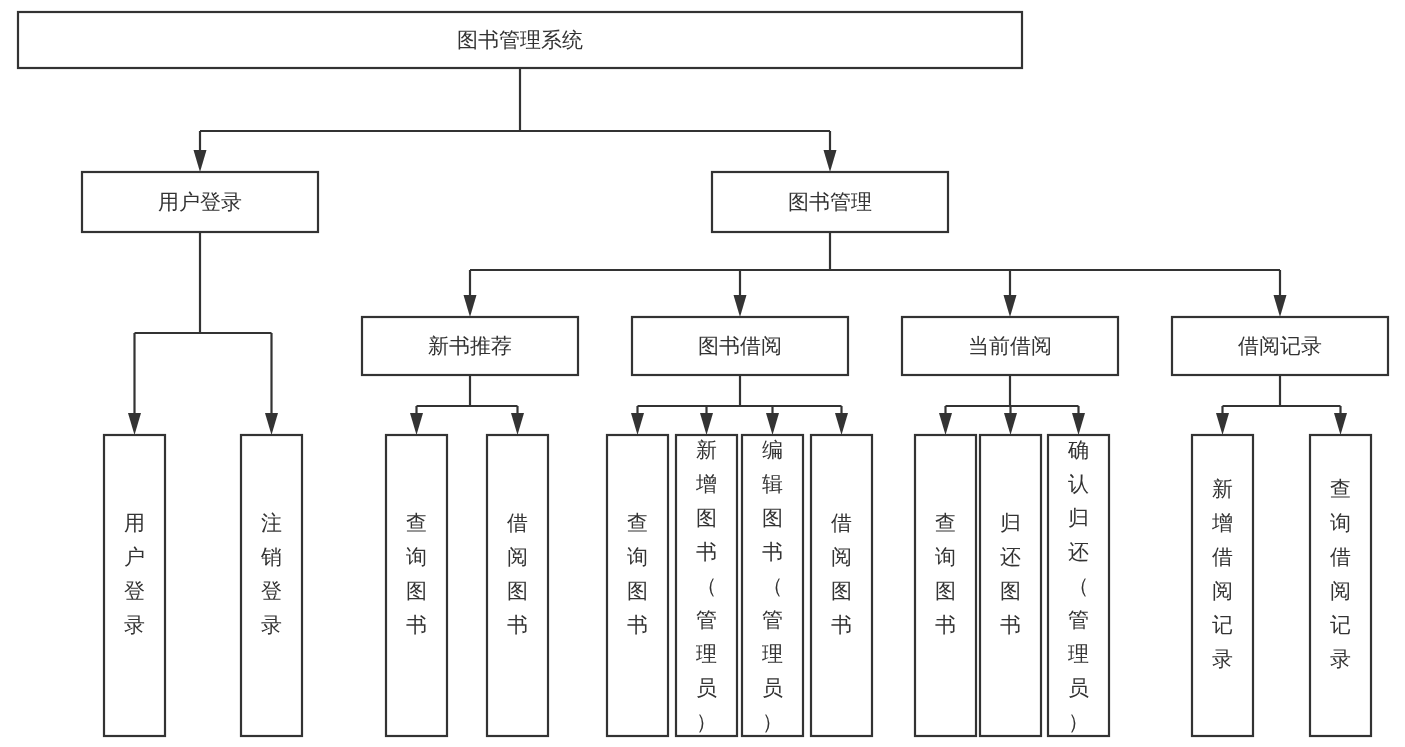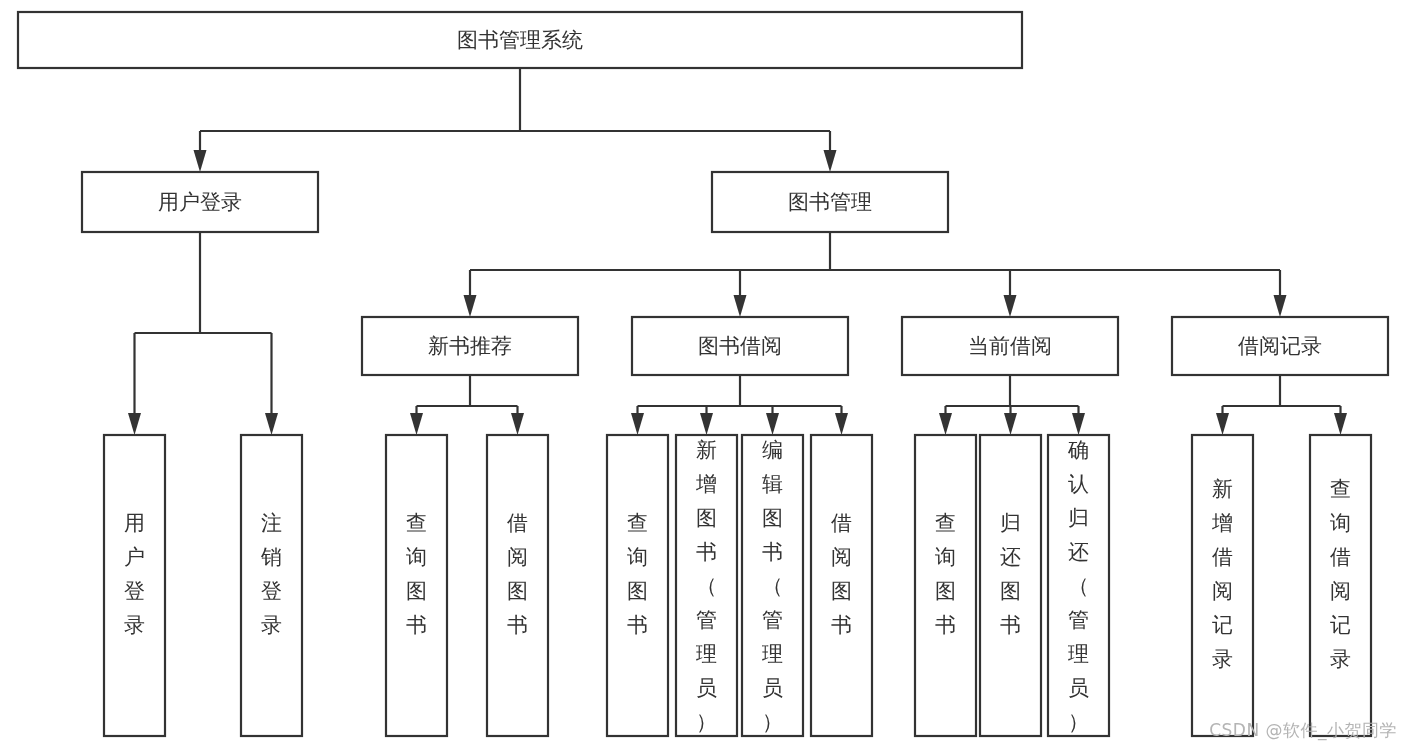--- a/index.html
+++ b/index.html
@@ -217,14 +217,13 @@
         <g>
           <rect class="node-box" x="1192" y="435" width="61" height="301"></rect>
           <text class="node-label-vertical" x="1222.5" y="495.5"><tspan x="1222.5" dy="0">新</tspan><tspan x="1222.5" dy="34">增</tspan><tspan x="1222.5" dy="34">借</tspan><tspan x="1222.5" dy="34">阅</tspan><tspan x="1222.5" dy="34">记</tspan><tspan x="1222.5" dy="34">录</tspan></text>
         </g>
         <g>
           <rect class="node-box" x="1310" y="435" width="61" height="301"></rect>
           <text class="node-label-vertical" x="1340.5" y="495.5"><tspan x="1340.5" dy="0">查</tspan><tspan x="1340.5" dy="34">询</tspan><tspan x="1340.5" dy="34">借</tspan><tspan x="1340.5" dy="34">阅</tspan><tspan x="1340.5" dy="34">记</tspan><tspan x="1340.5" dy="34">录</tspan></text>
         </g>
       </g>
   </svg>
-  <div class="watermark">CSDN @软件_小贺同学</div>
 </div>
 
 </body></html>

